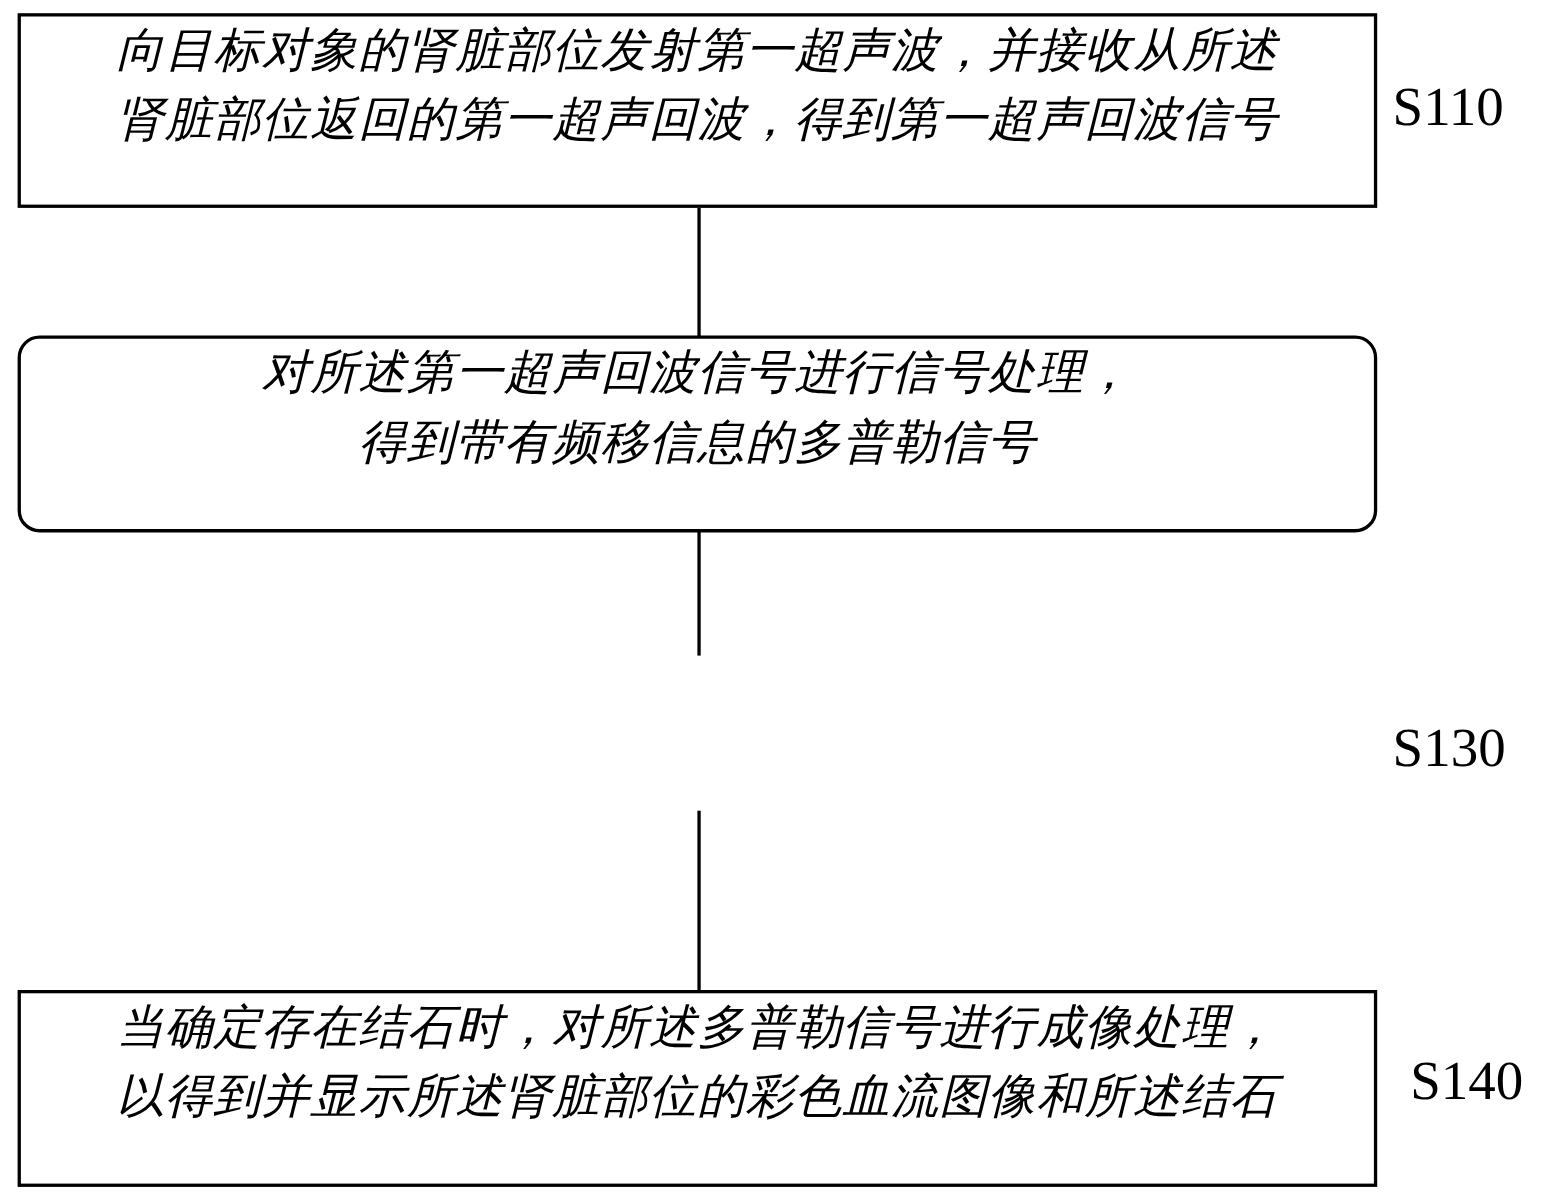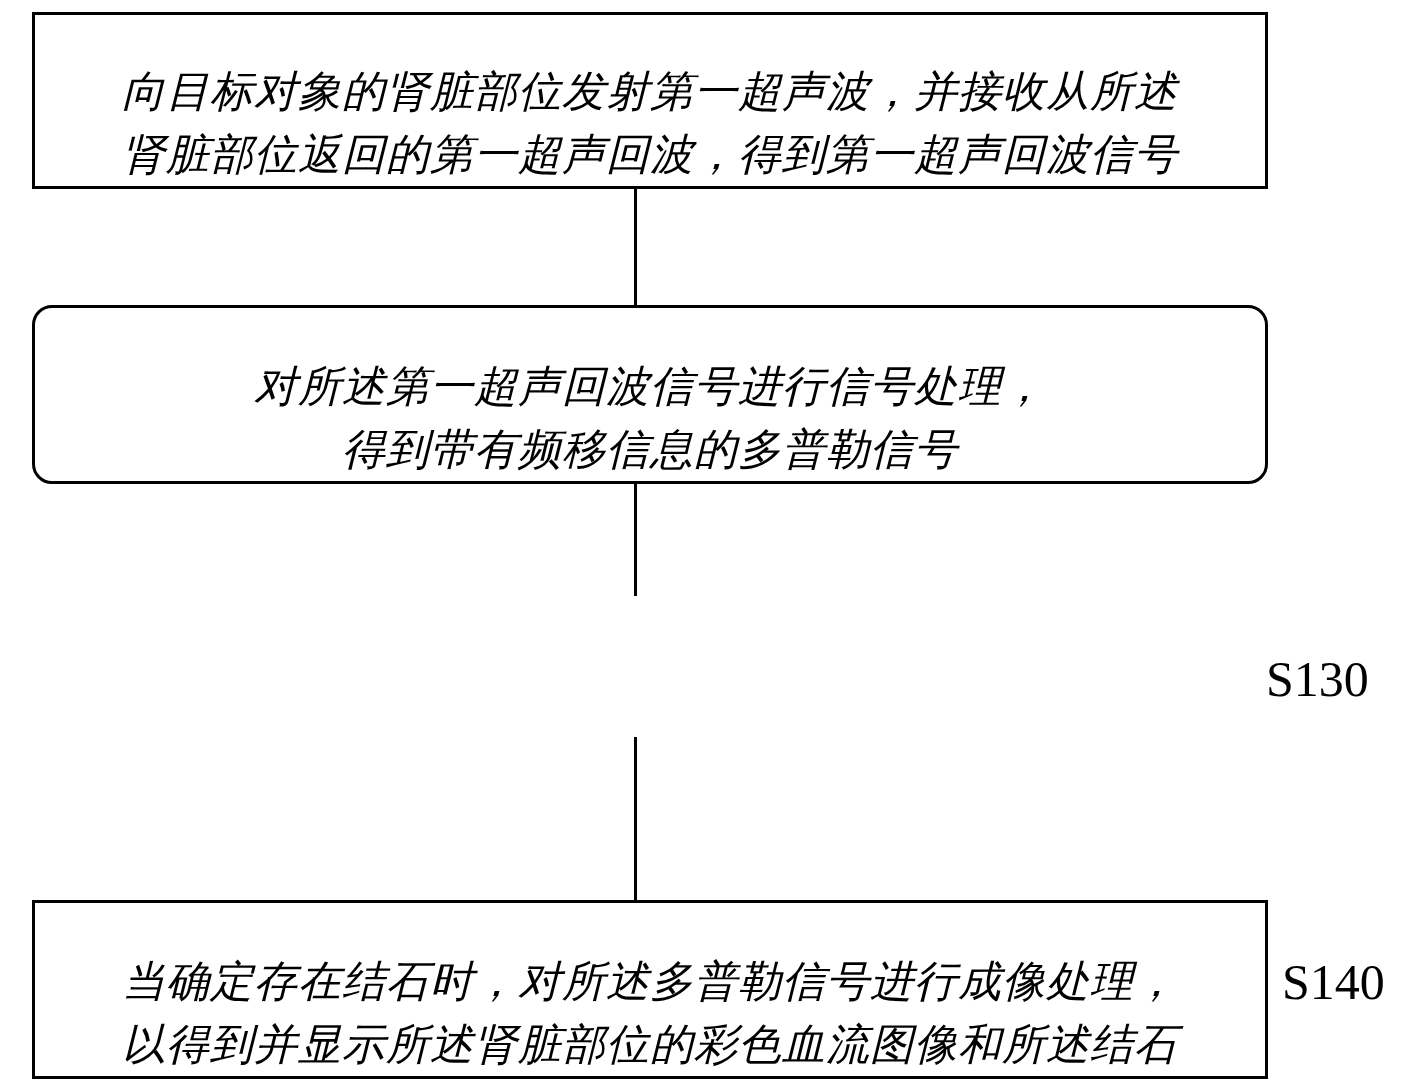--- a/index.html
+++ b/index.html
@@ -35,23 +35,22 @@
 
   
   .node {
     position: absolute;
     left: 16px;
     width: 1236px;
     box-sizing: border-box;
     border: 3px solid #000000;
     background: #ffffff;
     display: flex;
-    align-items: flex-end;
+    align-items: flex-start;
     justify-content: center;
-    margin-left: 16px;
   }
 
   .node-text {
     display: block;
     width: 100%;
     text-align: center;
     font-family: "Liberation Serif", "DejaVu Serif", serif;
     font-size: 43px;
     line-height: 1.47;
     letter-spacing: 1px;
@@ -99,20 +98,21 @@
 <div id="flowchart">
 
   <div class="connector" id="connector-1"></div>
   <div class="connector" id="connector-2"></div>
   <div class="connector" id="connector-3"></div>
 
   <div class="node" id="node-1">
     <span class="node-text">向目标对象的肾脏部位发射第一超声波，并接收从所述
 肾脏部位返回的第一超声回波，得到第一超声回波信号</span>
   </div>
+  <div class="step-label" id="step-label-1">S110</div>
 
   <div class="node" id="node-2">
     <span class="node-text">对所述第一超声回波信号进行信号处理，
 得到带有频移信息的多普勒信号</span>
   </div>
 
   <div class="step-label" id="step-label-3">S130</div>
 
   <div class="node" id="node-4">
     <span class="node-text">当确定存在结石时，对所述多普勒信号进行成像处理，

